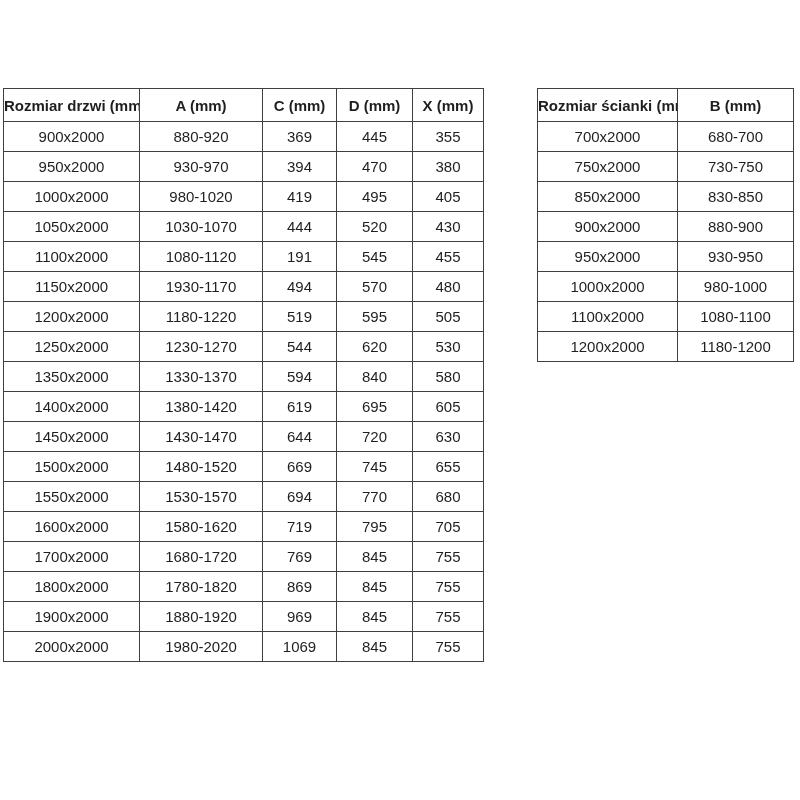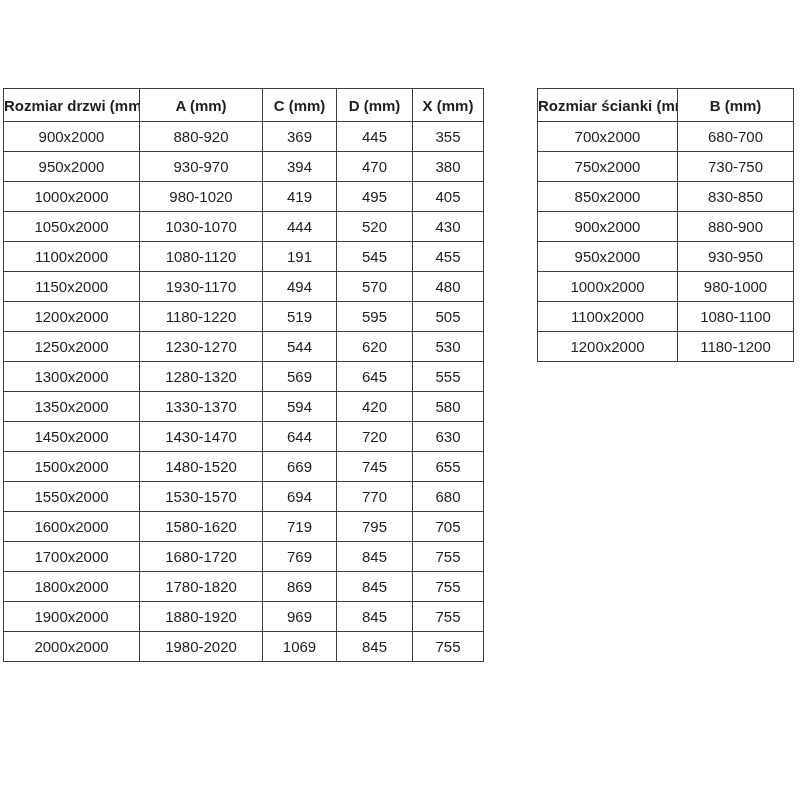--- a/index.html
+++ b/index.html
@@ -100,32 +100,32 @@
         <td>505</td>
       </tr>
       <tr>
         <td>1250x2000</td>
         <td>1230-1270</td>
         <td>544</td>
         <td>620</td>
         <td>530</td>
       </tr>
       <tr>
-        <td>1300x2000</td>
-        <td>1280-1320</td>
-        <td>569</td>
-        <td>645</td>
-        <td>555</td>
-      </tr>
-      <tr>
         <td>1350x2000</td>
         <td>1330-1370</td>
         <td>594</td>
-        <td>420</td>
+        <td>840</td>
         <td>580</td>
+      </tr>
+      <tr>
+        <td>1400x2000</td>
+        <td>1380-1420</td>
+        <td>619</td>
+        <td>695</td>
+        <td>605</td>
       </tr>
       <tr>
         <td>1450x2000</td>
         <td>1430-1470</td>
         <td>644</td>
         <td>720</td>
         <td>630</td>
       </tr>
       <tr>
         <td>1500x2000</td>

